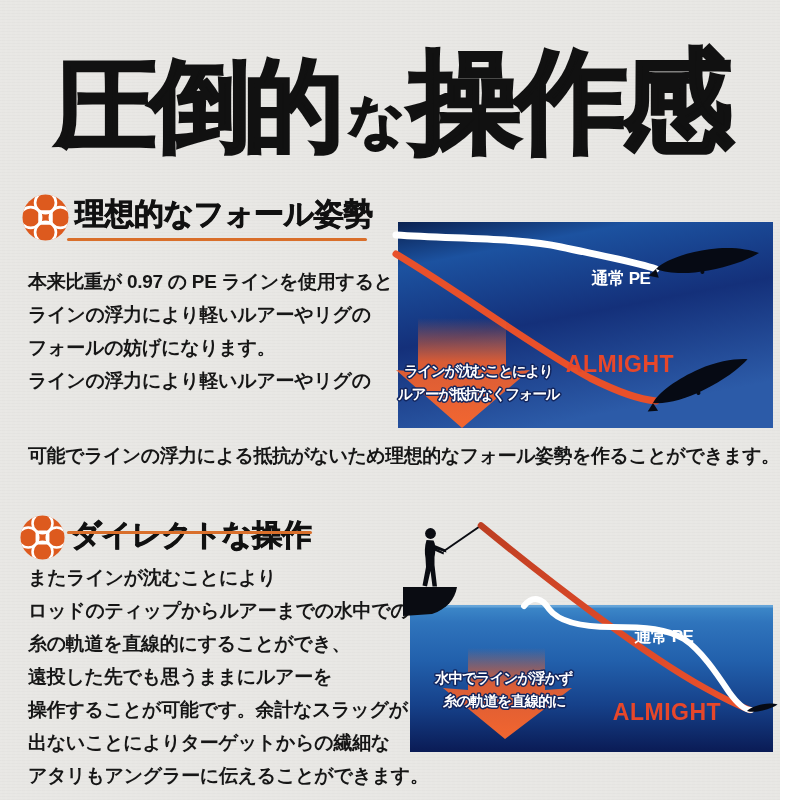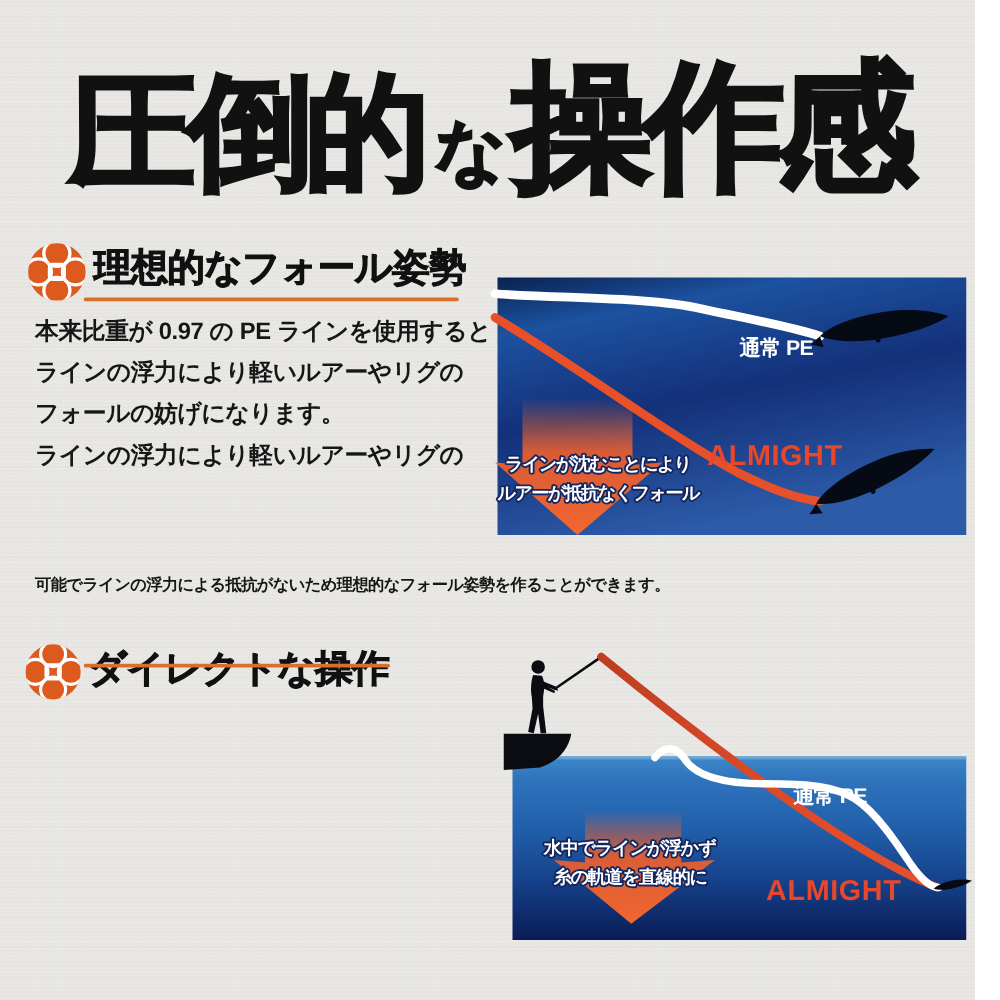--- a/index.html
+++ b/index.html
@@ -26,24 +26,24 @@
   
   .sec-head { position:absolute; display:flex; align-items:flex-start; }
   .sec-head .flower { flex:0 0 auto; }
   .sec-head h2 {
     font-size:30px; font-weight:900; color:#111; letter-spacing:-0.5px;
     -webkit-text-stroke:0.8px #111; margin-left:6px; white-space:nowrap;
   }
   .underline { position:absolute; height:3px; background:#d96f2b; border-radius:2px; }
   
   .body-col { position:absolute; left:28px; font-size:19px; font-weight:700;
-              letter-spacing:-0.3px; color:#161616; }
+              letter-spacing:-0.3px; color:#161616;margin-top:16px; }
   .body-col .ln { height:33px; line-height:33px; white-space:nowrap; }
-  .fullline { position:absolute; left:28px; width:750px; font-size:13px; font-weight:700;
-              letter-spacing:-0.5px; line-height:26px; white-space:nowrap; color:#161616;margin-top:12px; }
+  .fullline { position:absolute; left:28px; width:750px; font-size:19px; font-weight:700;
+              letter-spacing:-0.5px; line-height:26px; white-space:nowrap; color:#161616; }
   
   .diagram { position:absolute;text-align:center; }
   .diagram svg { display:block; overflow:visible; }
   svg text { font-family:"Liberation Sans", sans-serif; }
   .svg-label-white { font-weight:700; fill:#ffffff; }
   .svg-label-orange { font-weight:800; fill:#e7472a; }
   .arrow-text { font-weight:800; fill:#ffffff; stroke:#13265e; stroke-width:3px;
                 paint-order:stroke; stroke-linejoin:round; }
 </style>
 </head>
@@ -134,20 +134,29 @@
         <circle cx="23" cy="37.5" r="10.2"></circle>
         <circle cx="8.5" cy="23" r="10.2"></circle>
         <circle cx="37.5" cy="23" r="10.2"></circle>
         <rect x="17.2" y="17.2" width="11.6" height="11.6" rx="2.5"></rect>
       </g>
     </svg>
     <h2>ダイレクトな操作</h2>
   </div>
   <div class="underline" style="left:67px; top:531px; width:245px;"></div>
 
+  <div class="body-col" style="top:545px; width:375px;">
+    <div class="ln">またラインが沈むことにより</div>
+    <div class="ln">ロッドのティップからルアーまでの水中での</div>
+    <div class="ln">糸の軌道を直線的にすることができ、</div>
+    <div class="ln">遠投した先でも思うままにルアーを</div>
+    <div class="ln">操作することが可能です。余計なスラッグが</div>
+    <div class="ln">出ないことによりターゲットからの繊細な</div>
+    <div class="ln">アタリもアングラーに伝えることができます。</div>
+  </div>
 
   <div class="diagram" style="left:400px; top:520px;">
     <svg width="380" height="235" viewBox="0 0 380 235">
       <defs>
         <linearGradient id="water2" x1="0" y1="0" x2="0" y2="1">
           <stop offset="0" stop-color="#3e8aca"></stop>
           <stop offset="0.12" stop-color="#2f74bc"></stop>
           <stop offset="0.38" stop-color="#2260ac"></stop>
           <stop offset="0.68" stop-color="#16418a"></stop>
           <stop offset="1" stop-color="#0a1b55"></stop>

